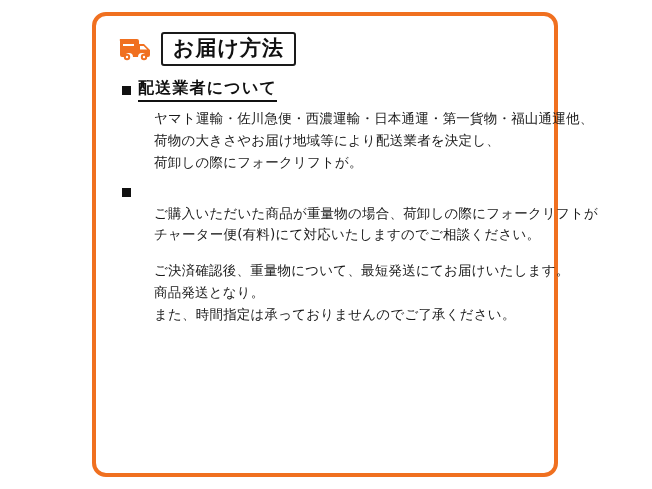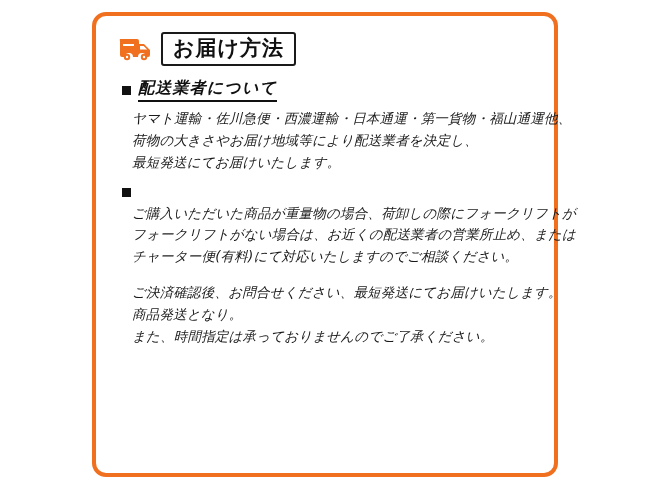--- a/index.html
+++ b/index.html
@@ -51,21 +51,20 @@
     border-radius: 3px;
     padding: 1px 10px 3px 10px;
     font-size: 21px;
     font-weight: bold;
     letter-spacing: 1px;
     color: #111111;
     line-height: 1.25;
   }
   .section {
     margin: 0 0 14px 0;
-    font-style: italic;
   }
   .section:last-child {
     margin-bottom: 0;
   }
   .sec-head {
     display: flex;
     align-items: center;
     gap: 7px;
     margin: 0 0 6px 6px;
   }
@@ -79,21 +78,21 @@
   .sec-title {
     font-size: 16px;
     font-weight: bold;
     color: #111111;
     letter-spacing: 1.2px;
     border-bottom: 2px solid #111111;
     padding-bottom: 1px;
     line-height: 1.3;
   }
   .body-lines {
-    margin-left: 16px;
+    margin-left: 38px;
   }
   .line {
     font-size: 13.5px;
     color: #1a1a1a;
     line-height: 1.62;
     letter-spacing: 0.2px;
     white-space: nowrap;
   }
 </style>
 </head>
@@ -117,38 +116,37 @@
       </div>
 
       <div class="section">
         <div class="sec-head">
           <span class="sq"></span>
           <span class="sec-title">配送業者について</span>
         </div>
         <div class="body-lines">
           <div class="line">ヤマト運輸・佐川急便・西濃運輸・日本通運・第一貨物・福山通運他、</div>
           <div class="line">荷物の大きさやお届け地域等により配送業者を決定し、</div>
-          <div class="line">最短発送にてお届けいたします。</div>
+          <div class="line">荷卸しの際にフォークリフトが。</div>
         </div>
       </div>
 
       <div class="section">
         <div class="sec-head">
           <span class="sq"></span>
         </div>
         <div class="body-lines">
           <div class="line">ご購入いただいた商品が重量物の場合、荷卸しの際にフォークリフトが</div>
-          <div class="line">フォークリフトがない場合は、お近くの配送業者の営業所止め、または</div>
           <div class="line">チャーター便(有料)にて対応いたしますのでご相談ください。</div>
         </div>
       </div>
 
       <div class="section">
         <div class="body-lines">
-          <div class="line">ご決済確認後、お問合せください、最短発送にてお届けいたします。</div>
+          <div class="line">ご決済確認後、重量物について、最短発送にてお届けいたします。</div>
           <div class="line">商品発送となり。</div>
           <div class="line">また、時間指定は承っておりませんのでご了承ください。</div>
         </div>
       </div>
 
     </div>
   </div>
 </div>
 
 </body></html>

